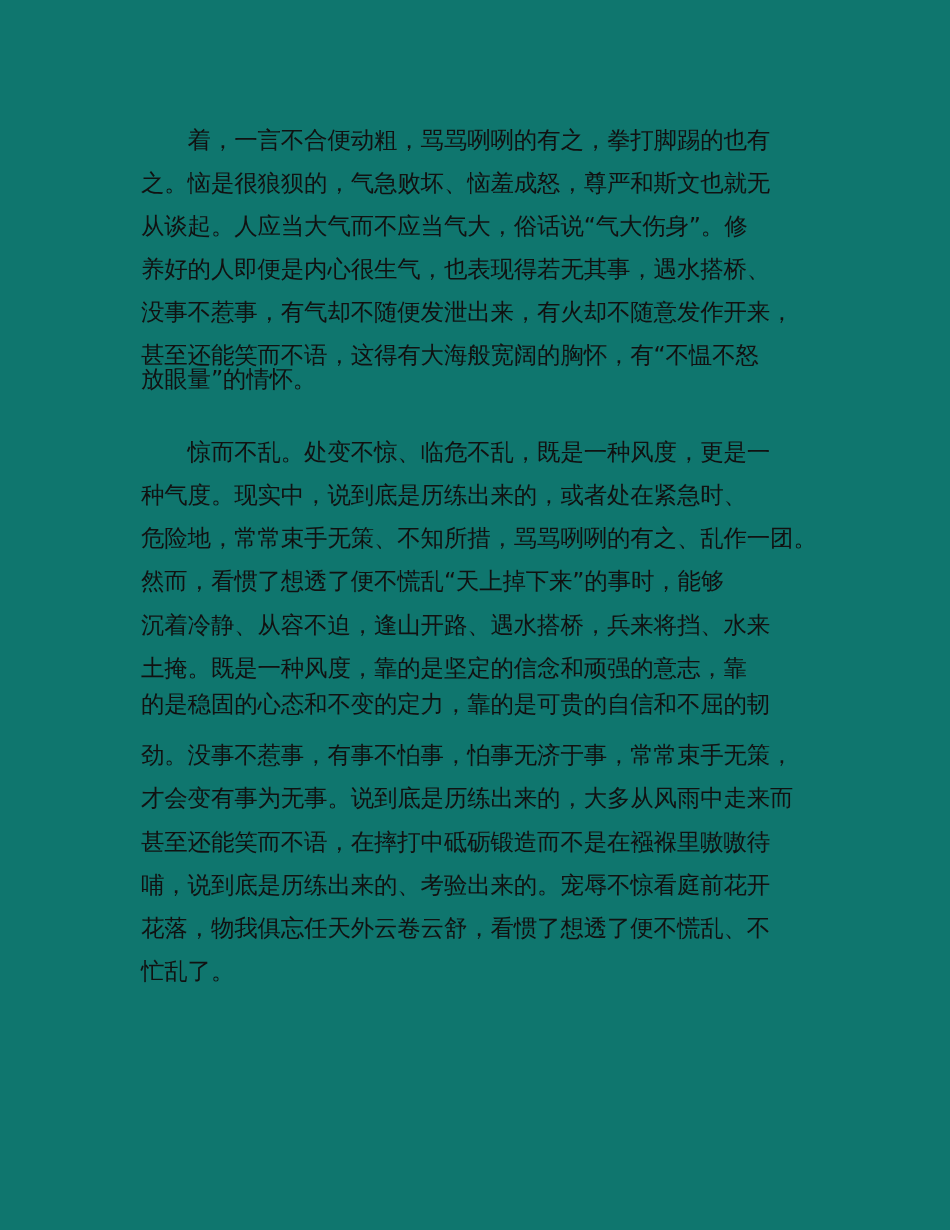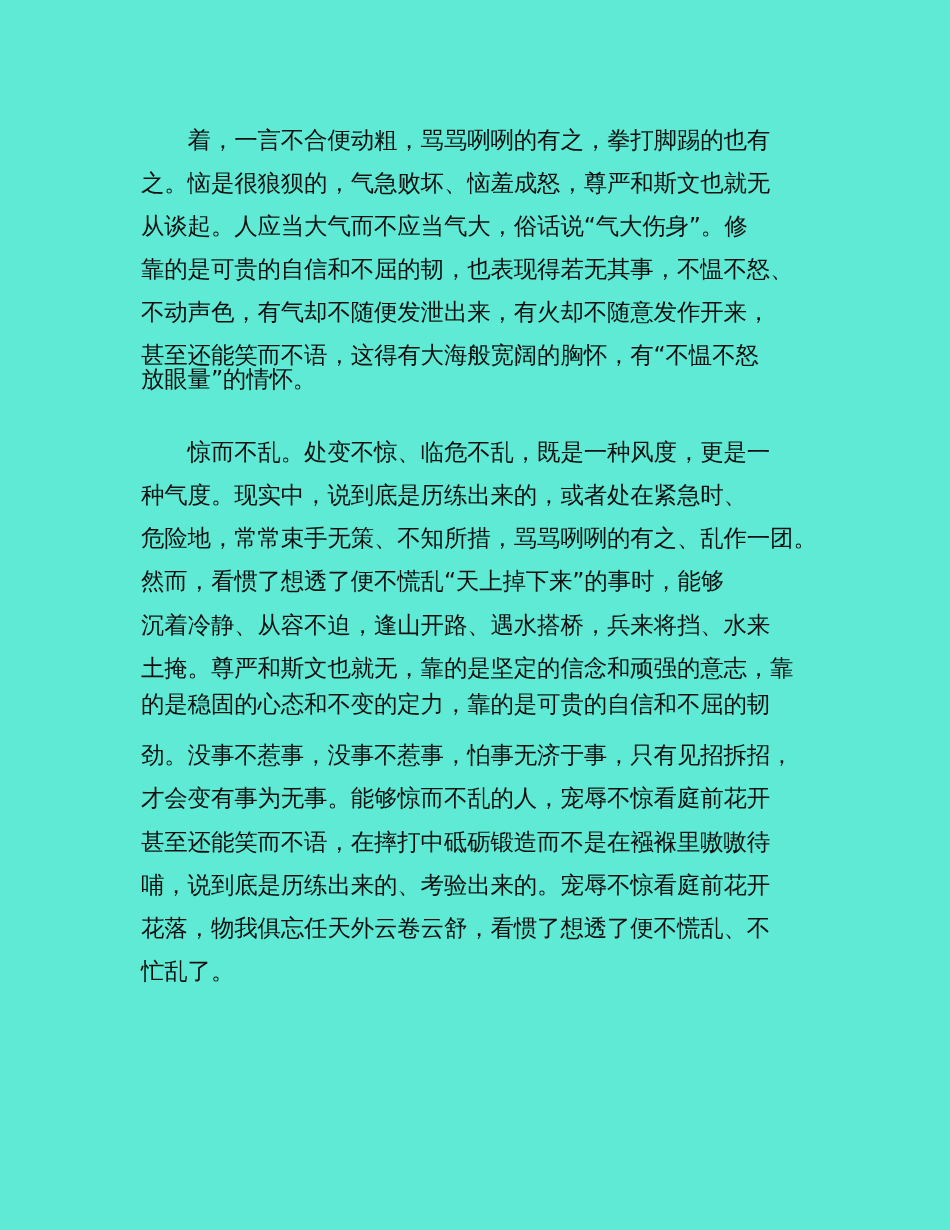--- a/index.html
+++ b/index.html
@@ -1,47 +1,47 @@
 <!DOCTYPE html>
 <html><head>
 <meta charset="utf-8">
 <style>
   html, body { margin:0; padding:0; background:#ffffff; }
   body { width:950px; height:1230px; position:relative; overflow:hidden; }
-  .page { position:absolute; left:0; top:0; width:950px; height:1230px; background:#5eead4; }
+  .page { position:absolute; left:0; top:0; width:950px; height:1230px; background:#0f766e; }
   .line {
     position:absolute; left:141px; white-space:nowrap;
     font-family: "DejaVu Sans", "Liberation Sans", sans-serif;
     font-size:23.5px; color:#111111; line-height:30px; height:30px;
     letter-spacing:-0.2px;
   }
 </style>
 </head>
 <body>
 
 <div class="page">
 
   <div>
     <div class="line" style="top:125px">　　着，一言不合便动粗，骂骂咧咧的有之，拳打脚踢的也有</div>
     <div class="line" style="top:168px">之。恼是很狼狈的，气急败坏、恼羞成怒，尊严和斯文也就无</div>
     <div class="line" style="top:211px">从谈起。人应当大气而不应当气大，俗话说“气大伤身”。修</div>
-    <div class="line" style="top:254px">靠的是可贵的自信和不屈的韧，也表现得若无其事，不愠不怒、</div>
-    <div class="line" style="top:297px">不动声色，有气却不随便发泄出来，有火却不随意发作开来，</div>
+    <div class="line" style="top:254px">养好的人即便是内心很生气，也表现得若无其事，遇水搭桥、</div>
+    <div class="line" style="top:297px">没事不惹事，有气却不随便发泄出来，有火却不随意发作开来，</div>
     <div class="line" style="top:340px">甚至还能笑而不语，这得有大海般宽阔的胸怀，有“不愠不怒</div>
     <div class="line" style="top:364px">放眼量”的情怀。</div>
   </div>
 
   <div>
     <div class="line" style="top:437px">　　惊而不乱。处变不惊、临危不乱，既是一种风度，更是一</div>
     <div class="line" style="top:480px">种气度。现实中，说到底是历练出来的，或者处在紧急时、</div>
     <div class="line" style="top:523px">危险地，常常束手无策、不知所措，骂骂咧咧的有之、乱作一团。</div>
     <div class="line" style="top:566px">然而，看惯了想透了便不慌乱“天上掉下来”的事时，能够</div>
     <div class="line" style="top:610px">沉着冷静、从容不迫，逢山开路、遇水搭桥，兵来将挡、水来</div>
-    <div class="line" style="top:653px">土掩。尊严和斯文也就无，靠的是坚定的信念和顽强的意志，靠</div>
+    <div class="line" style="top:653px">土掩。既是一种风度，靠的是坚定的信念和顽强的意志，靠</div>
     <div class="line" style="top:689px">的是稳固的心态和不变的定力，靠的是可贵的自信和不屈的韧</div>
-    <div class="line" style="top:740px">劲。没事不惹事，没事不惹事，怕事无济于事，只有见招拆招，</div>
-    <div class="line" style="top:783px">才会变有事为无事。能够惊而不乱的人，宠辱不惊看庭前花开</div>
+    <div class="line" style="top:740px">劲。没事不惹事，有事不怕事，怕事无济于事，常常束手无策，</div>
+    <div class="line" style="top:783px">才会变有事为无事。说到底是历练出来的，大多从风雨中走来而</div>
     <div class="line" style="top:827px">甚至还能笑而不语，在摔打中砥砺锻造而不是在襁褓里嗷嗷待</div>
     <div class="line" style="top:870px">哺，说到底是历练出来的、考验出来的。宠辱不惊看庭前花开</div>
     <div class="line" style="top:913px">花落，物我俱忘任天外云卷云舒，看惯了想透了便不慌乱、不</div>
     <div class="line" style="top:956px">忙乱了。</div>
   </div>
 </div>
 
 </body></html>

